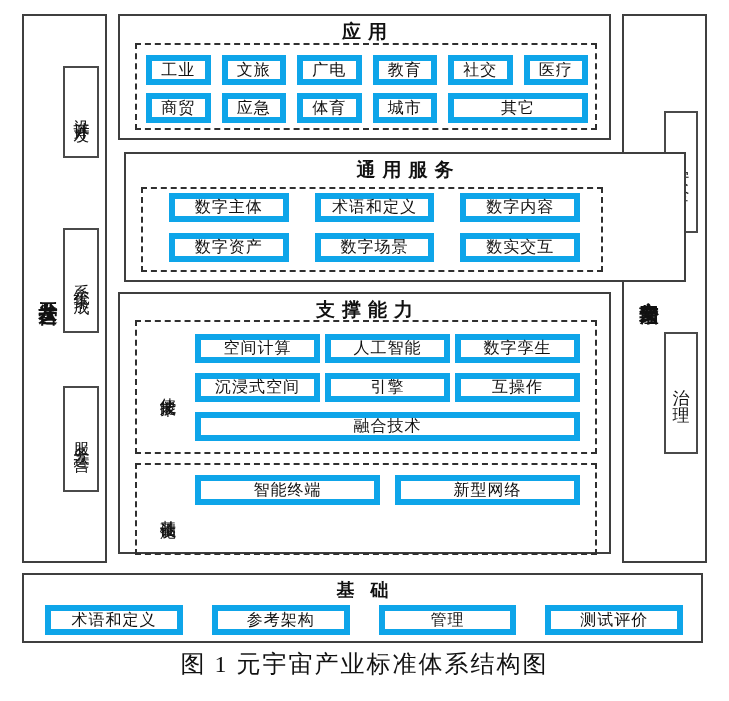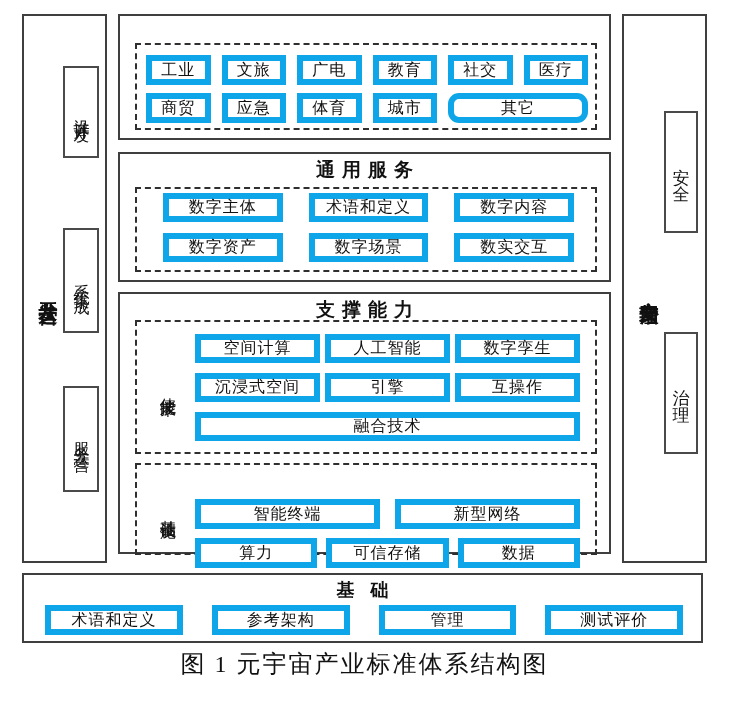--- a/index.html
+++ b/index.html
@@ -25,21 +25,21 @@
   .side-label {
     position:absolute; top:50%; transform:translateY(-50%);
     font-weight:bold; font-size:19px; letter-spacing:1px;
   }
   .side-cell {
     position:absolute; border:2px solid #4a4a4a; background:#fff;
     display:flex; align-items:center; justify-content:center; font-size:16px;
   }
   .grid6 { position:absolute; display:grid; grid-template-columns:repeat(6,1fr); gap:8px 11px; grid-auto-rows:30px; }
   .grid3 { display:grid; grid-template-columns:repeat(3,1fr); gap:11px 26px; grid-auto-rows:29px; }
-  .span2 { grid-column:span 2;border-radius:11px; }
+  .span2 { grid-column:span 2; }
   .sub-rows { position:absolute; display:flex; flex-direction:column; }
   .r3 { display:grid; grid-template-columns:repeat(3,1fr); gap:5px; }
   .r2 { display:grid; grid-template-columns:repeat(2,1fr); gap:15px; }
   .r3b { display:grid; grid-template-columns:repeat(3,1fr); gap:9px; }
   .sub-label { position:absolute; left:20px; top:50%; transform:translateY(-50%); font-size:16px; letter-spacing:1px; }
   .h29 { height:29px; } .h30 { height:30px; }
   .found-row { position:absolute; left:21px; right:18px; top:30px; display:flex; gap:29px; }
   .found-row .cell { flex:1; height:30px; }
   .caption {
     position:absolute; left:0; right:0; top:648px; text-align:center;
@@ -58,38 +58,39 @@
     <div class="side-cell v" style="left:39px; top:370px; width:36px; height:106px; letter-spacing:5px;">服务运营</div>
   </div>
 
   <div class="abs outer" style="left:622px; top:14px; width:85px; height:549px;">
     <div class="side-label v" style="left:12px;">安全与治理</div>
     <div class="side-cell v" style="left:40px; top:95px; width:34px; height:122px; letter-spacing:17px; font-size:17px;">安全</div>
     <div class="side-cell v" style="left:40px; top:316px; width:34px; height:122px; letter-spacing:17px; font-size:17px;">治理</div>
   </div>
 
   <div class="abs outer" style="left:118px; top:14px; width:493px; height:126px;">
+    <div class="sec-title">应用</div>
     <div class="dashed" style="left:15px; top:27px; width:462px; height:87px;">
       <div class="grid6" style="left:9px; right:7px; top:10px;">
         <div class="cell">工业</div>
         <div class="cell">文旅</div>
         <div class="cell">广电</div>
         <div class="cell">教育</div>
         <div class="cell">社交</div>
         <div class="cell">医疗</div>
         <div class="cell">商贸</div>
         <div class="cell">应急</div>
         <div class="cell">体育</div>
         <div class="cell">城市</div>
         <div class="cell span2">其它</div>
       </div>
     </div>
   </div>
 
-  <div class="abs outer" style="left:118px; top:152px; width:493px; height:130px;">
+  <div class="abs outer" style="left:124px; top:152px; width:562px; height:130px;">
     <div class="sec-title">通用服务</div>
     <div class="dashed" style="left:15px; top:33px; width:462px; height:85px;">
       <div class="grid3 abs" style="left:26px; right:21px; top:4px;">
         <div class="cell">数字主体</div>
         <div class="cell">术语和定义</div>
         <div class="cell">数字内容</div>
         <div class="cell">数字资产</div>
         <div class="cell">数字场景</div>
         <div class="cell">数实交互</div>
       </div>
@@ -111,29 +112,24 @@
           <div class="cell h29">沉浸式空间</div>
           <div class="cell h29">引擎</div>
           <div class="cell h29">互操作</div>
         </div>
         <div class="cell h29">融合技术</div>
       </div>
     </div>
 
     <div class="dashed" style="left:15px; top:169px; width:462px; height:92px;">
       <div class="sub-label v">基础设施</div>
-      <div class="sub-rows" style="left:58px; right:15px; top:10px; gap:9px;margin-top:24px;">
+      <div class="sub-rows" style="left:58px; right:15px; top:10px; gap:9px;">
         <div class="r2">
           <div class="cell h30">智能终端</div>
           <div class="cell h30">新型网络</div>
-        </div>
-        <div class="r3b">
-          <div class="cell h30">算力</div>
-          <div class="cell h30">可信存储</div>
-          <div class="cell h30">数据</div>
         </div>
       </div>
     </div>
   </div>
 
   <div class="abs outer" style="left:22px; top:573px; width:681px; height:70px;">
     <div class="sec-title" style="letter-spacing:16px; text-indent:16px; font-size:18px;">基础</div>
     <div class="found-row">
       <div class="cell">术语和定义</div>
       <div class="cell">参考架构</div>

